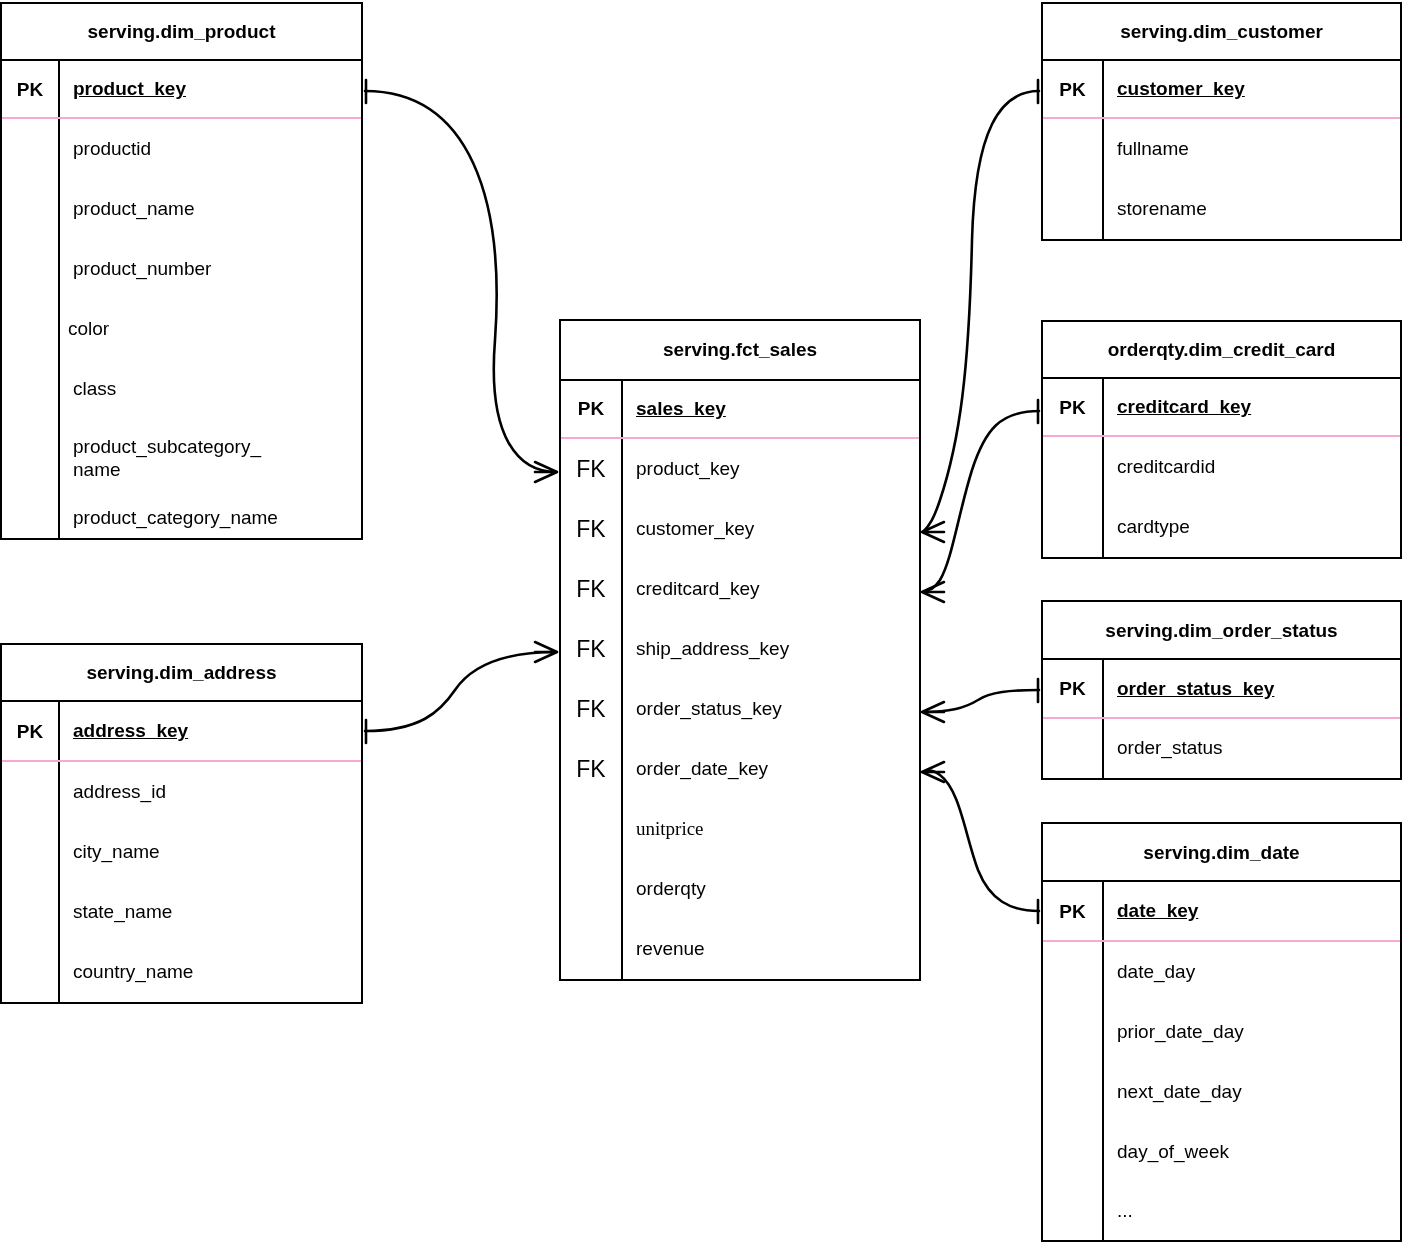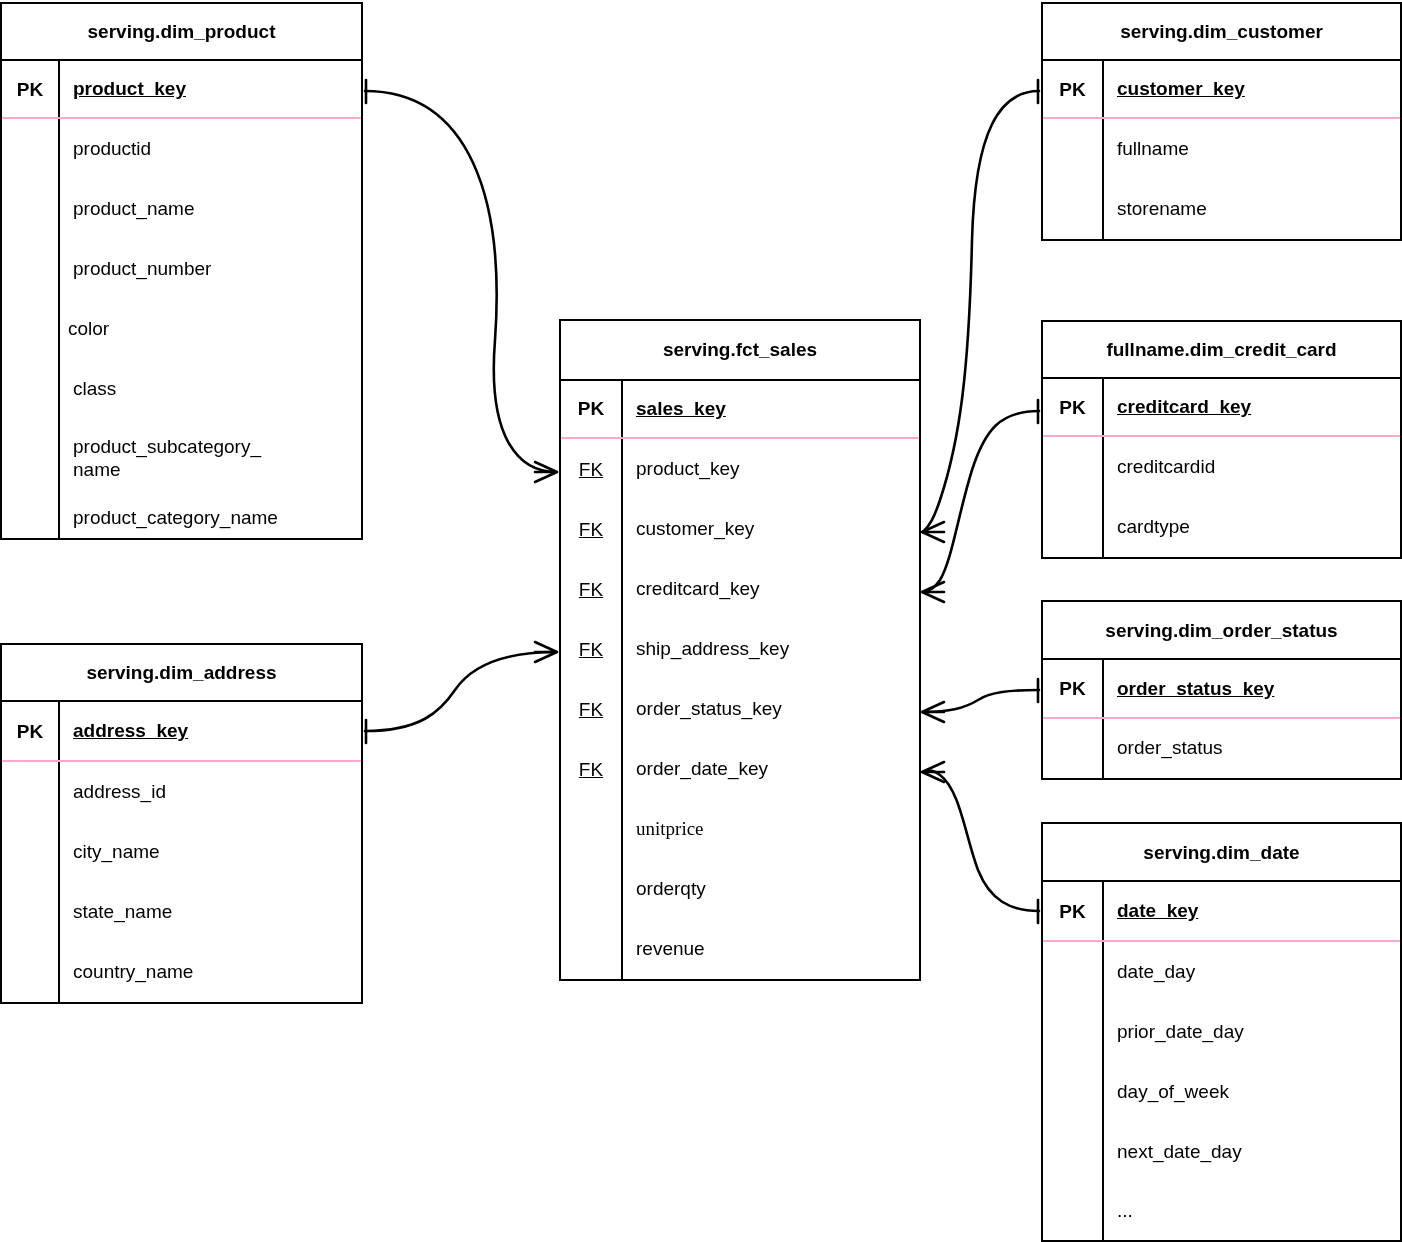--- a/index.html
+++ b/index.html
@@ -85,24 +85,23 @@
     box-sizing: border-box;
     flex: 0 0 auto;
     border-right: 2px solid #000000;
     display: flex;
     flex-direction: column;
   }
   .body-keycol .fkcell {
     display: flex;
     align-items: center;
     justify-content: center;
-    font-size: 19px;
+    font-size: 23px;
     color: #000000;
     line-height: 1;
-    text-decoration: underline;
   }
   .body-fieldcol {
     box-sizing: border-box;
     flex: 1 1 auto;
     display: flex;
     flex-direction: column;
   }
   .body-fieldcol .attrcell {
     display: flex;
     align-items: center;
@@ -221,21 +220,21 @@
         <div class="fkcell" style="height:60px;"></div>
       </div>
       <div class="body-fieldcol">
         <div class="attrcell" style="height:60px;">fullname</div>
         <div class="attrcell" style="height:60px;">storename</div>
       </div>
     </div>
   </div>
 
   <div class="entity" style="left:1041px; top:320px; width:361px; height:239px;">
-    <div class="entity-title" style="height:58px;">fullname.dim_credit_card</div>
+    <div class="entity-title" style="height:58px;">orderqty.dim_credit_card</div>
     <div class="entity-row row-pk" style="height:59px;">
       <div class="keycol bold" style="width:61px;">PK</div>
       <div class="fieldcol pkname">creditcard_key</div>
     </div>
     <div class="body-wrap">
       <div class="body-keycol" style="width:61px;">
         <div class="fkcell" style="height:60px;"></div>
         <div class="fkcell" style="height:60px;"></div>
       </div>
       <div class="body-fieldcol">
@@ -271,22 +270,22 @@
       <div class="body-keycol" style="width:61px;">
         <div class="fkcell" style="height:60px;"></div>
         <div class="fkcell" style="height:60px;"></div>
         <div class="fkcell" style="height:60px;"></div>
         <div class="fkcell" style="height:60px;"></div>
         <div class="fkcell" style="height:58px;"></div>
       </div>
       <div class="body-fieldcol">
         <div class="attrcell" style="height:60px;">date_day</div>
         <div class="attrcell" style="height:60px;">prior_date_day</div>
+        <div class="attrcell" style="height:60px;">next_date_day</div>
         <div class="attrcell" style="height:60px;">day_of_week</div>
-        <div class="attrcell" style="height:60px;">next_date_day</div>
         <div class="attrcell" style="height:58px;">...</div>
       </div>
     </div>
   </div>
 
   <svg id="edges" viewBox="0 0 1402 1242" xmlns="http://www.w3.org/2000/svg">
 
     <g fill="none" stroke="#000000" stroke-width="2.6" stroke-linecap="round">
 
       <g>

